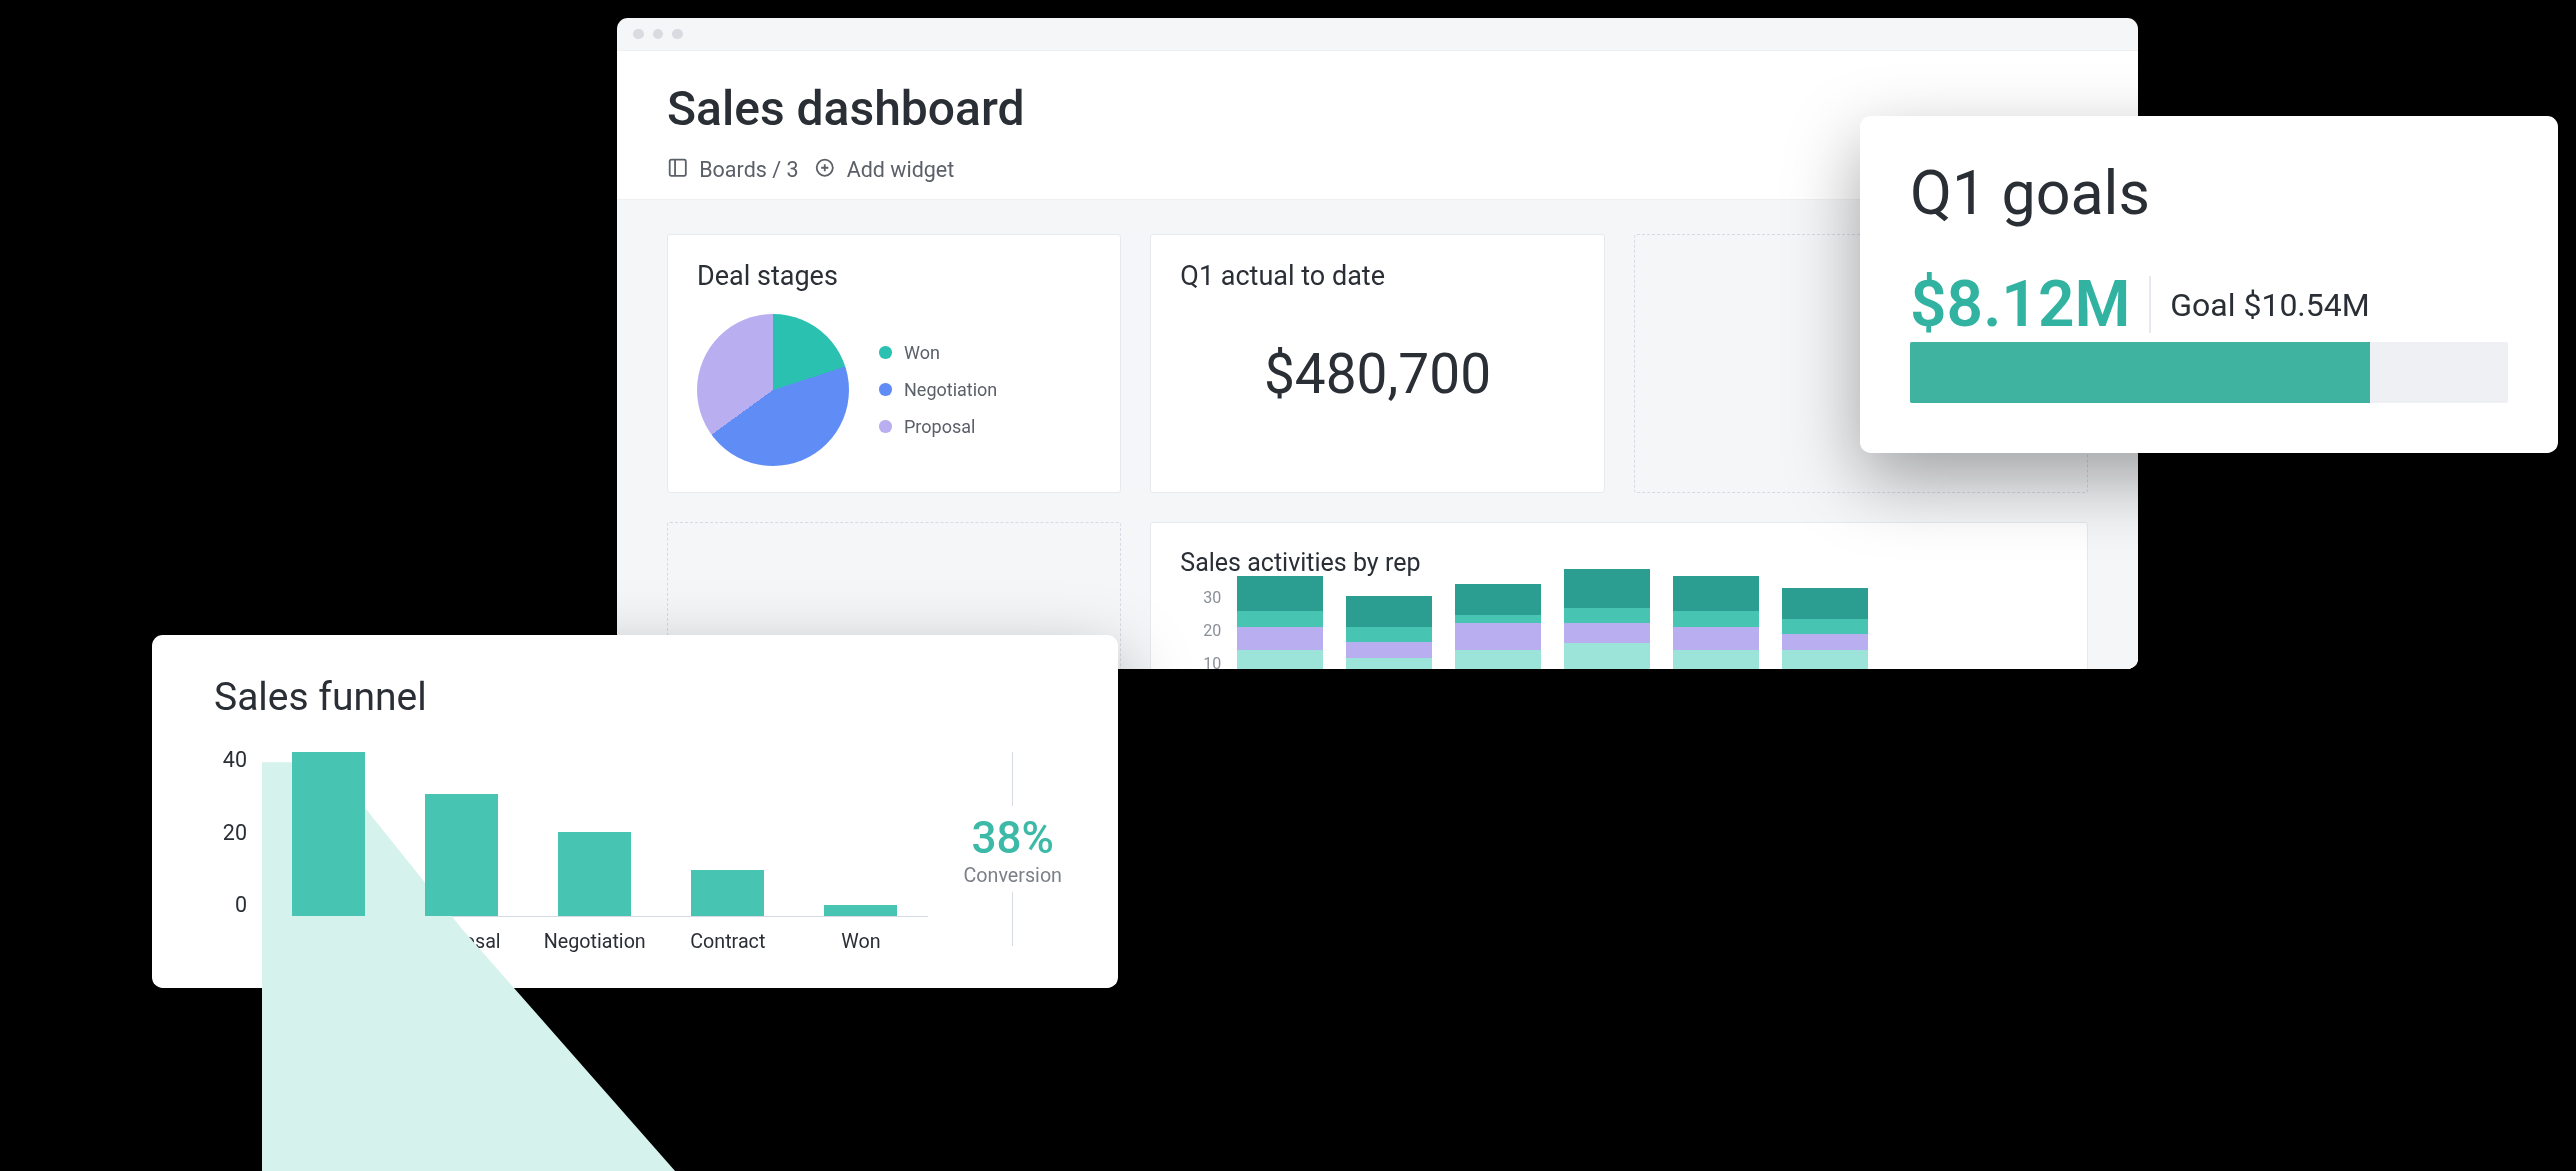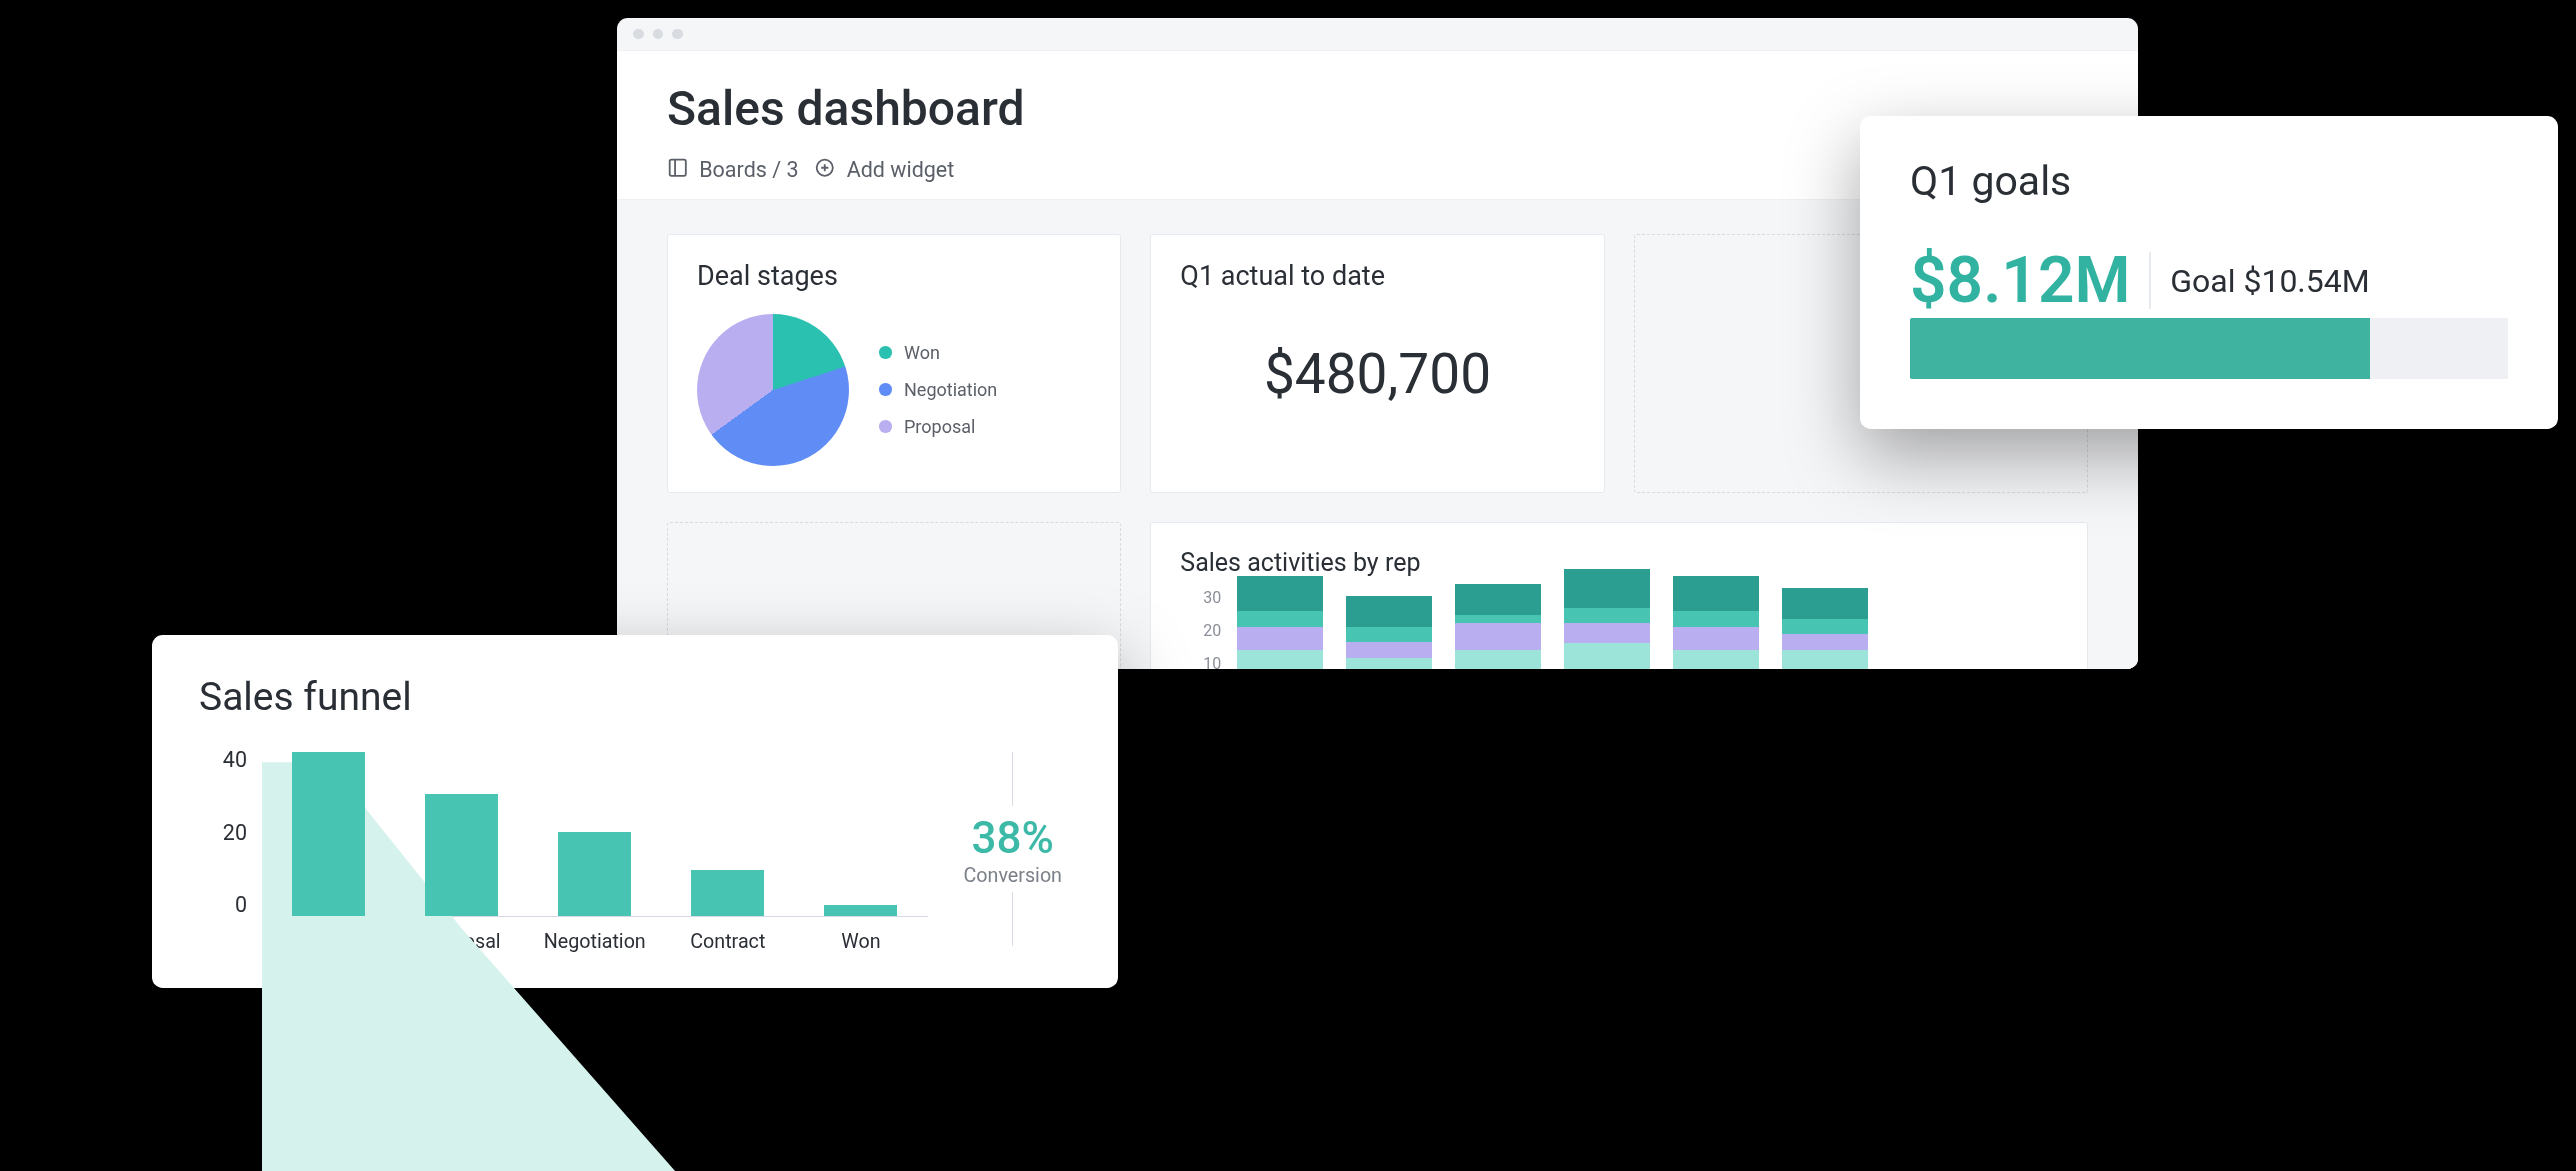--- a/index.html
+++ b/index.html
@@ -142,41 +142,41 @@
   position: absolute;
   left: 1860px;
   top: 116px;
   width: 698px;
   background: #fff;
   border-radius: 10.7px;
   box-shadow: 0 27px 72px rgba(0,0,0,0.35);
   padding: 41px 50px 50px 50px;
 }
 .goals-title {
-  font-size: 41px; font-weight: 400; color: #2a2e35; margin-bottom: 38px;
+  font-size: 61px; font-weight: 400; color: #2a2e35; margin-bottom: 38px;
 }
 .goals-values { display: flex; align-items: center; gap: 19px; }
 .goals-actual { font-size: 64px; font-weight: 600; color: #32b3a1; }
 .goals-divider { width: 1.8px; height: 57px; background: #e6e9ee; }
 .goals-target { font-size: 32px; color: #2a2e35; font-weight: 400;}
 .progress-track { width: 100%; height: 61px; background: #eef0f3; border-radius: 1.8px; overflow: hidden;}
 .progress-fill { height: 100%; background: #3fb2a0; }
 
 
 .funnel-card {
   position: absolute;
   left: 152px;
   top: 635px;
   width: 966px;
   background: #fff;
   border-radius: 10.7px;
   box-shadow: 0 27px 72px rgba(0,0,0,0.35);
   padding: 39px 47px 36px 47px;
 }
-.funnel-title { font-size: 39px; font-weight: 400; color: #2a2e35; margin-bottom: 27px;}
+.funnel-title { font-size: 39px; font-weight: 400; color: #2a2e35; margin-bottom: 27px; margin-left: 15px;}
 .funnel-body { display: flex; gap: 36px; align-items: stretch;}
 .funnel-plot { flex: 1; position: relative; height: 197px; }
 .funnel-y {
   position: absolute; left: 0; top: 0; bottom: 27px;
   display: flex; flex-direction: column; justify-content: space-between;
   font-size: 21.5px; color: #2a2e35; width: 48px; text-align: right;
 }
 .funnel-bars {
   margin-left: 63px; height: 170px;
   display: flex; align-items: flex-end; gap: 0;

